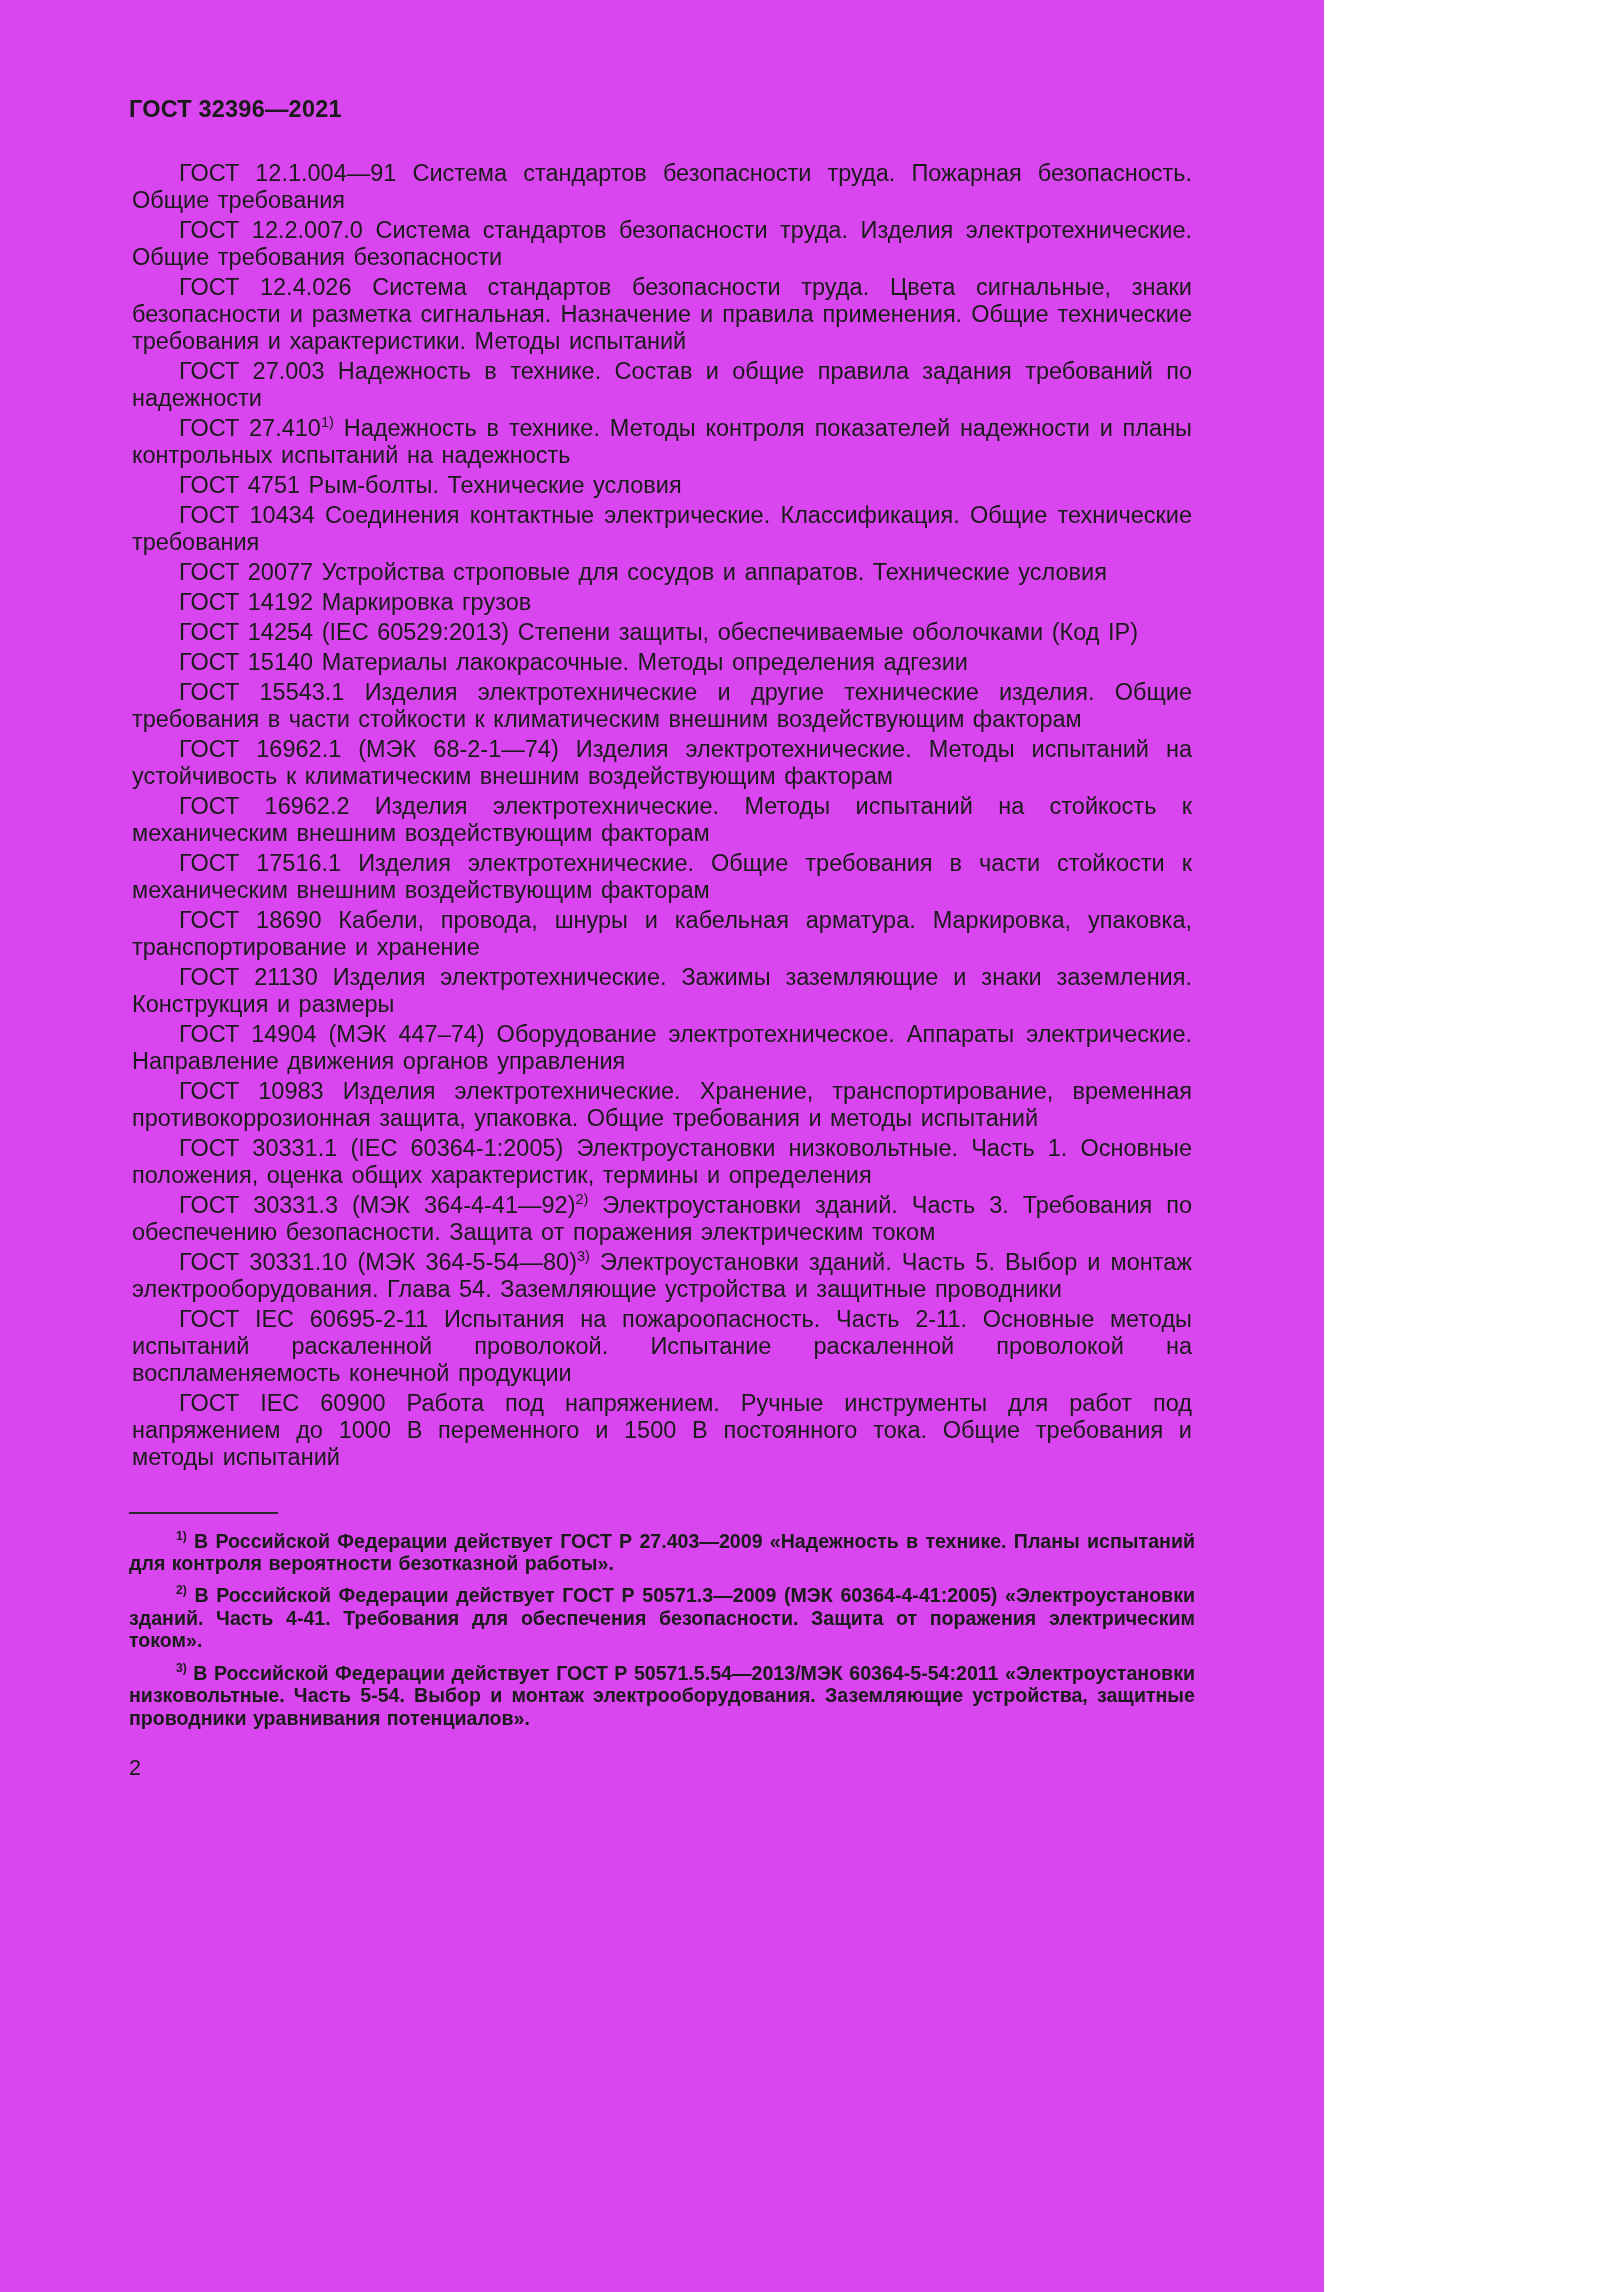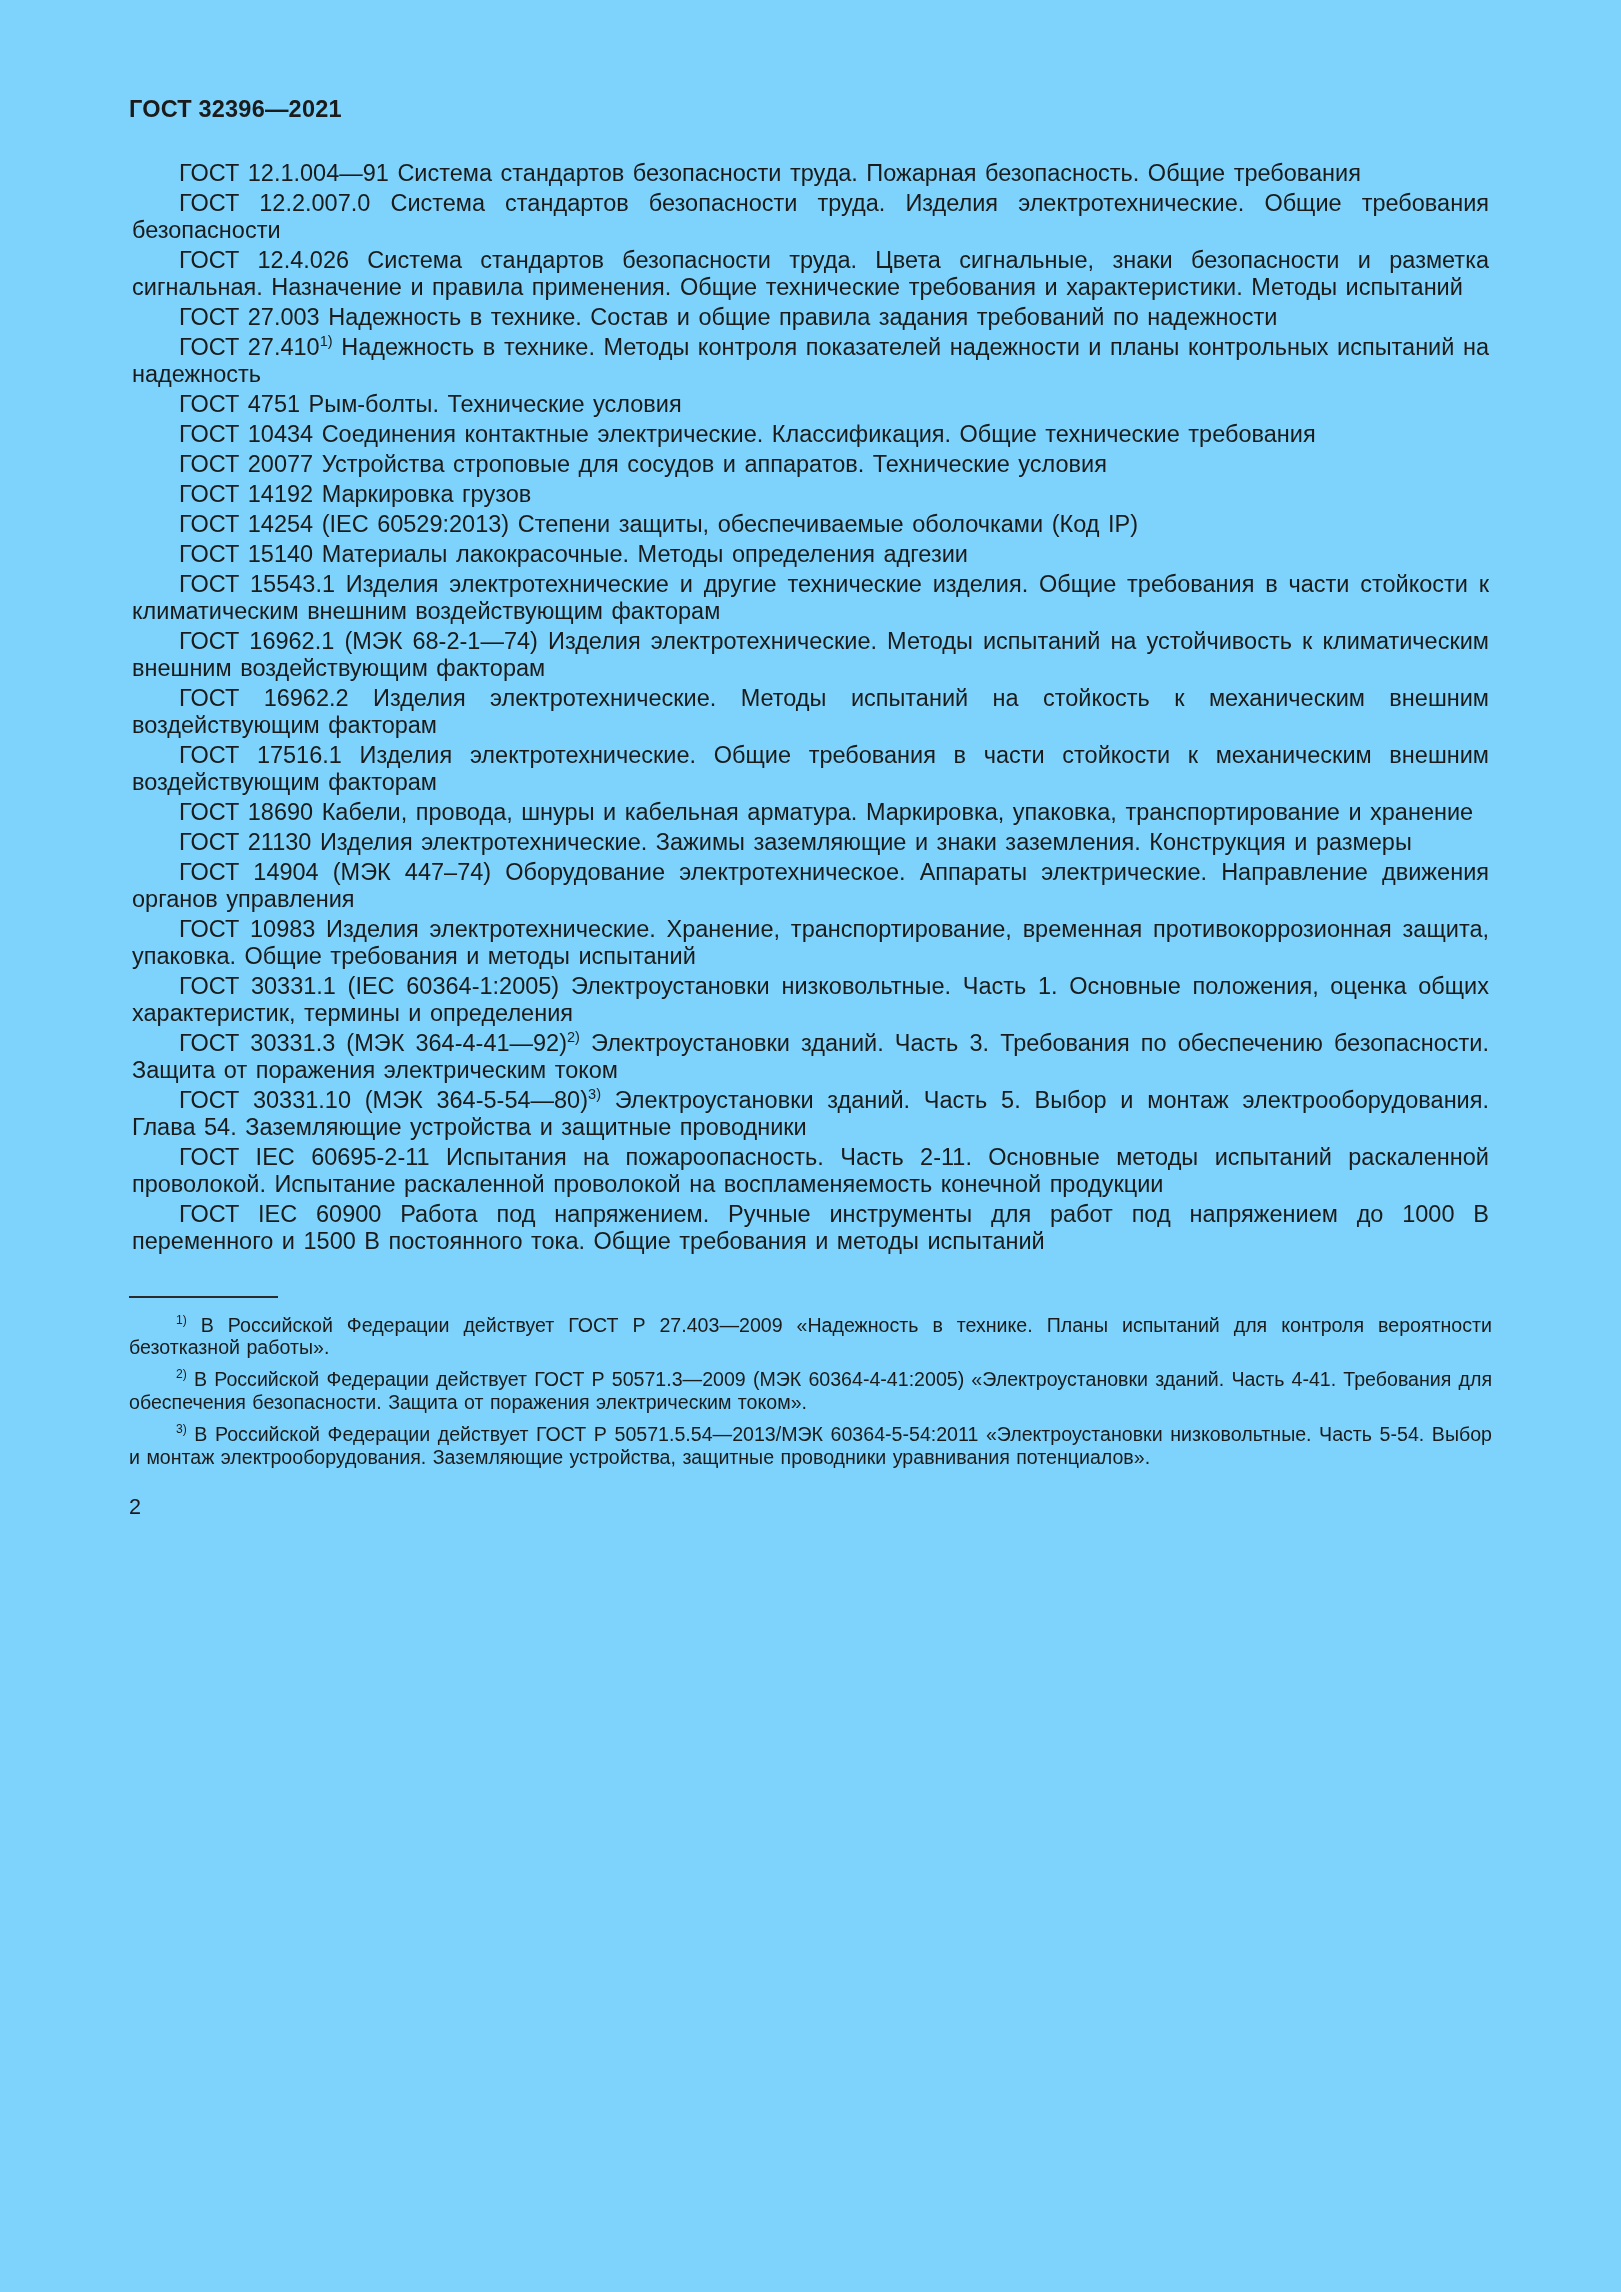--- a/index.html
+++ b/index.html
@@ -2,23 +2,23 @@
 <html><head>
 <meta charset="utf-8">
 <style>
   html, body {
     margin: 0;
     padding: 0;
     background: #ffffff;
   }
   .page {
     position: relative;
-    width: 1621px;
+    width: 1324px;
     height: 2293px;
-    background: #7dd3fc;
+    background: #d946ef;
     box-sizing: border-box;
     padding: 96px 129px 0 129px;
     font-family: "Liberation Sans", sans-serif;
     color: #1b1b1b;
     overflow: hidden;
   }
   .running-header {
     font-size: 23.5px;
     font-weight: bold;
     letter-spacing: 0.2px;
@@ -45,20 +45,21 @@
     border-top: 2.9px solid #2a2a2a;
     margin-bottom: 15.7px;
   }
   .footnotes p.footnote {
     margin: 0 0 9.8px 0;
     font-size: 19.6px;
     line-height: 22.5px;
     text-align: justify;
     text-indent: 47px;
     word-spacing: 1px;
+    font-weight: bold;
   }
   .page-number {
     margin-top: 25.5px;
     font-size: 21.6px;
   }
 </style>
 </head>
 <body>
 
 <div class="page">

